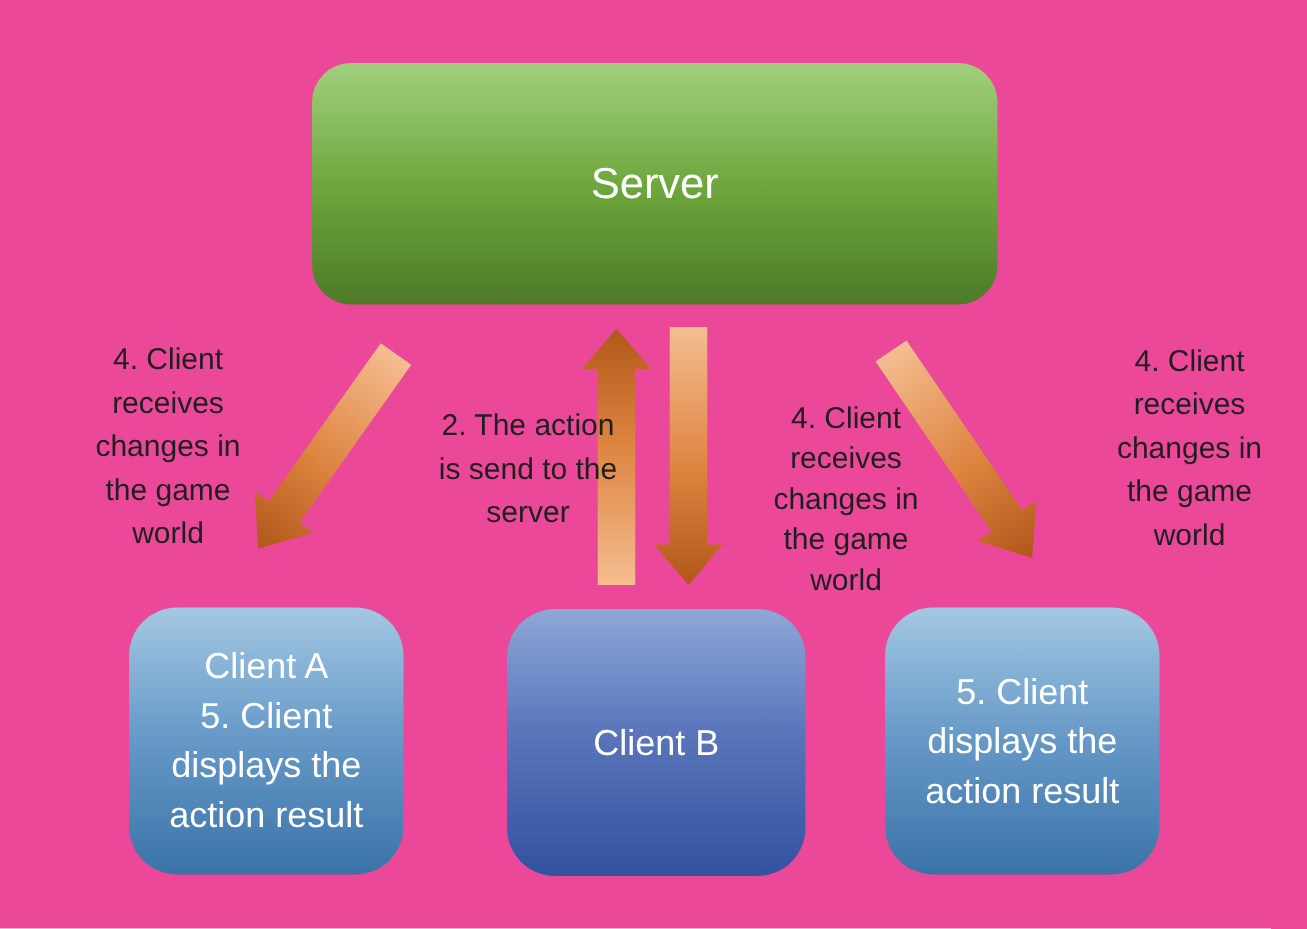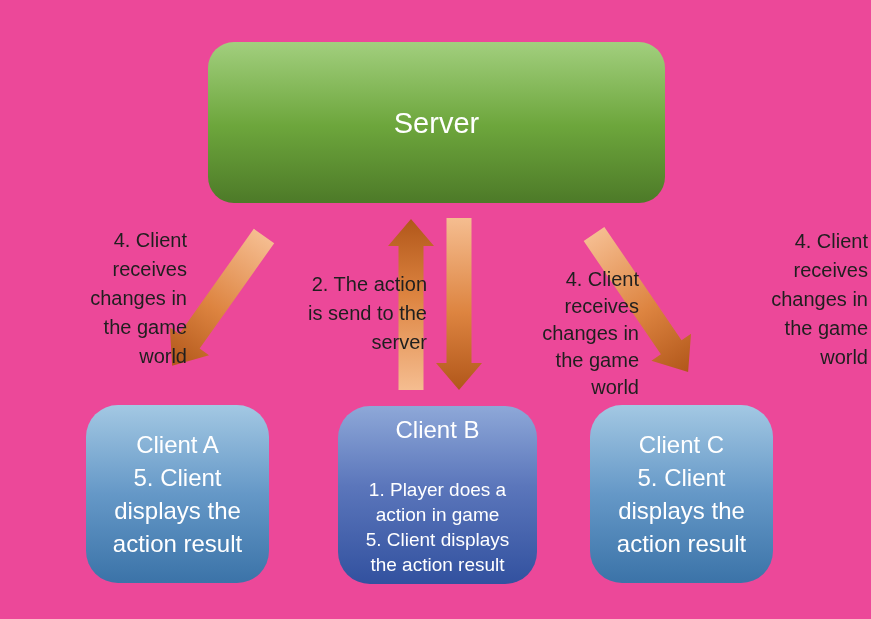--- a/index.html
+++ b/index.html
@@ -41,21 +41,21 @@
     background:linear-gradient(180deg,#8ea8d8 0%,#5b76bb 45%,#32519f 100%);
     gap:32px;
   }
   .client-b .box-title{font-size:24px;line-height:31px;}
   .client-b .box-body{font-size:19px;line-height:25px;}
   .label{
     position:absolute;
     white-space:pre-line;
     color:#1f1f1f;
     font-size:20px;line-height:29px;
-    text-align:right;
+    text-align:center;
     width:150px;
   }
   .label-a{left:37px;top:226px;}
   .label-send{left:277px;top:270px;}
   .label-b{left:489px;top:266px;line-height:27px;}
   .label-c{left:718px;top:227px;}
 </style>
 </head>
 <body>
 
@@ -105,28 +105,23 @@
 
   <div class="box client client-a">
     <div class="box-title">Client A</div>
     <div class="box-body">5. Client
 displays the
 action result</div>
   </div>
 
   <div class="box client client-b">
     <div class="box-title">Client B</div>
-    <div class="box-body">1. Player does a
-action in game
-5. Client displays
-the action result</div>
   </div>
 
   <div class="box client client-c">
-    <div class="box-title">Client C</div>
     <div class="box-body">5. Client
 displays the
 action result</div>
   </div>
 
   <div class="label label-a">4. Client
 receives
 changes in
 the game
 world</div>

